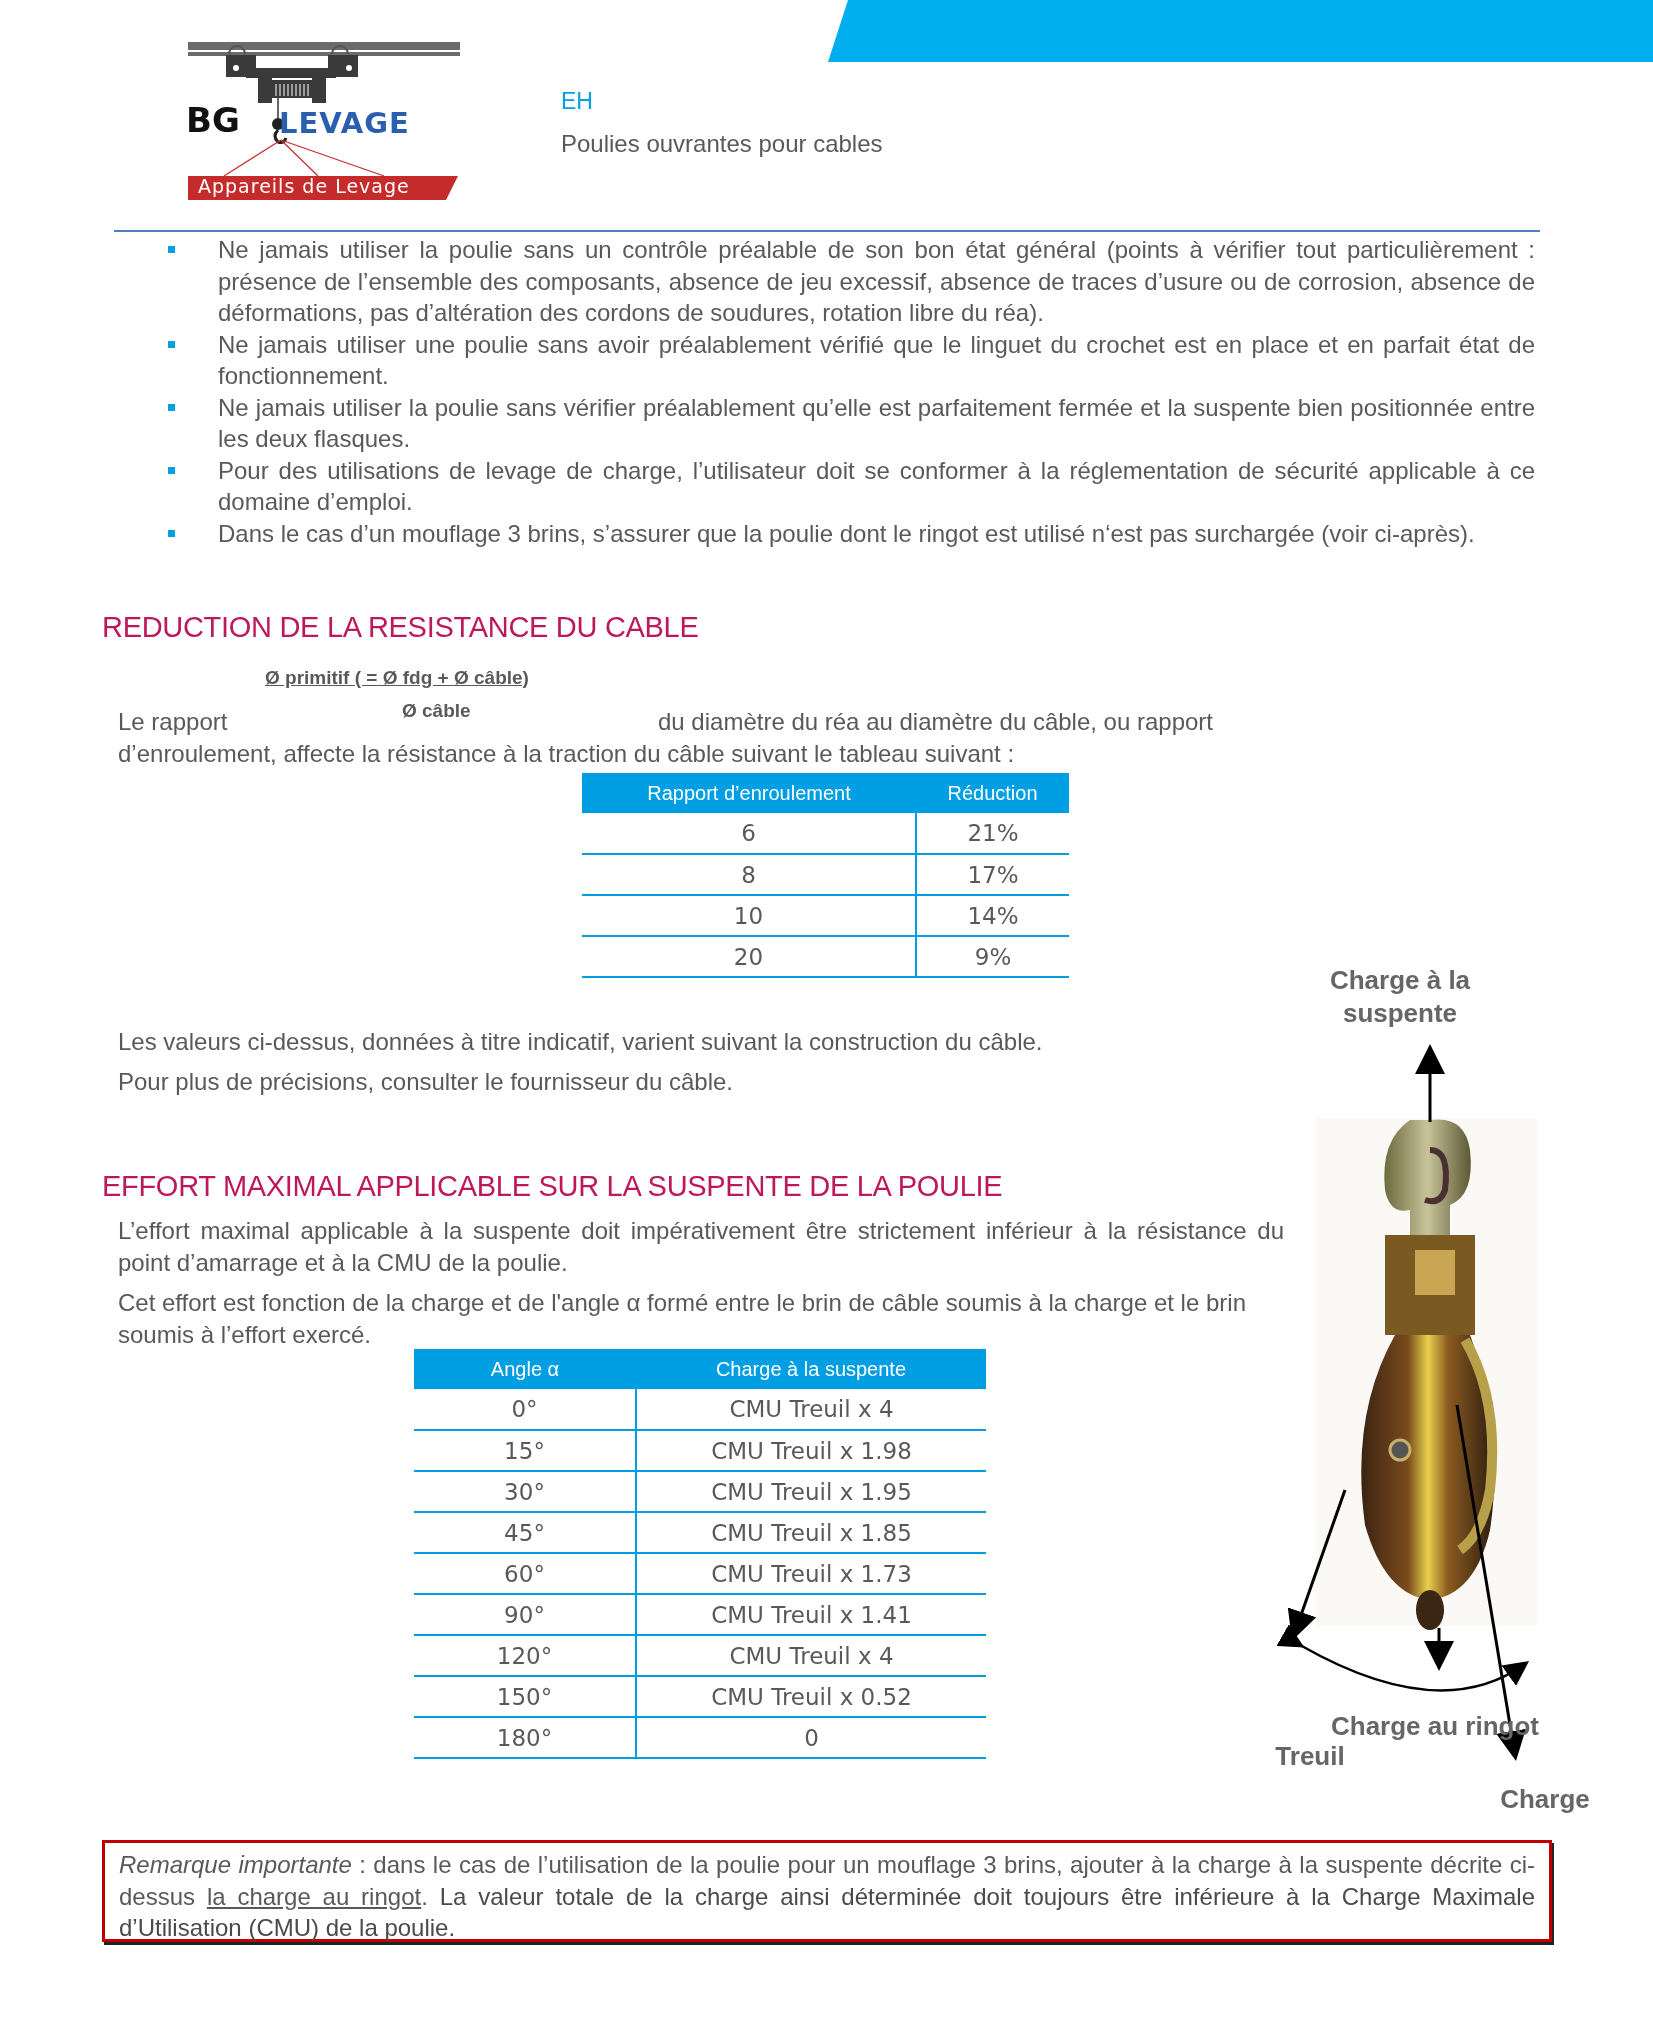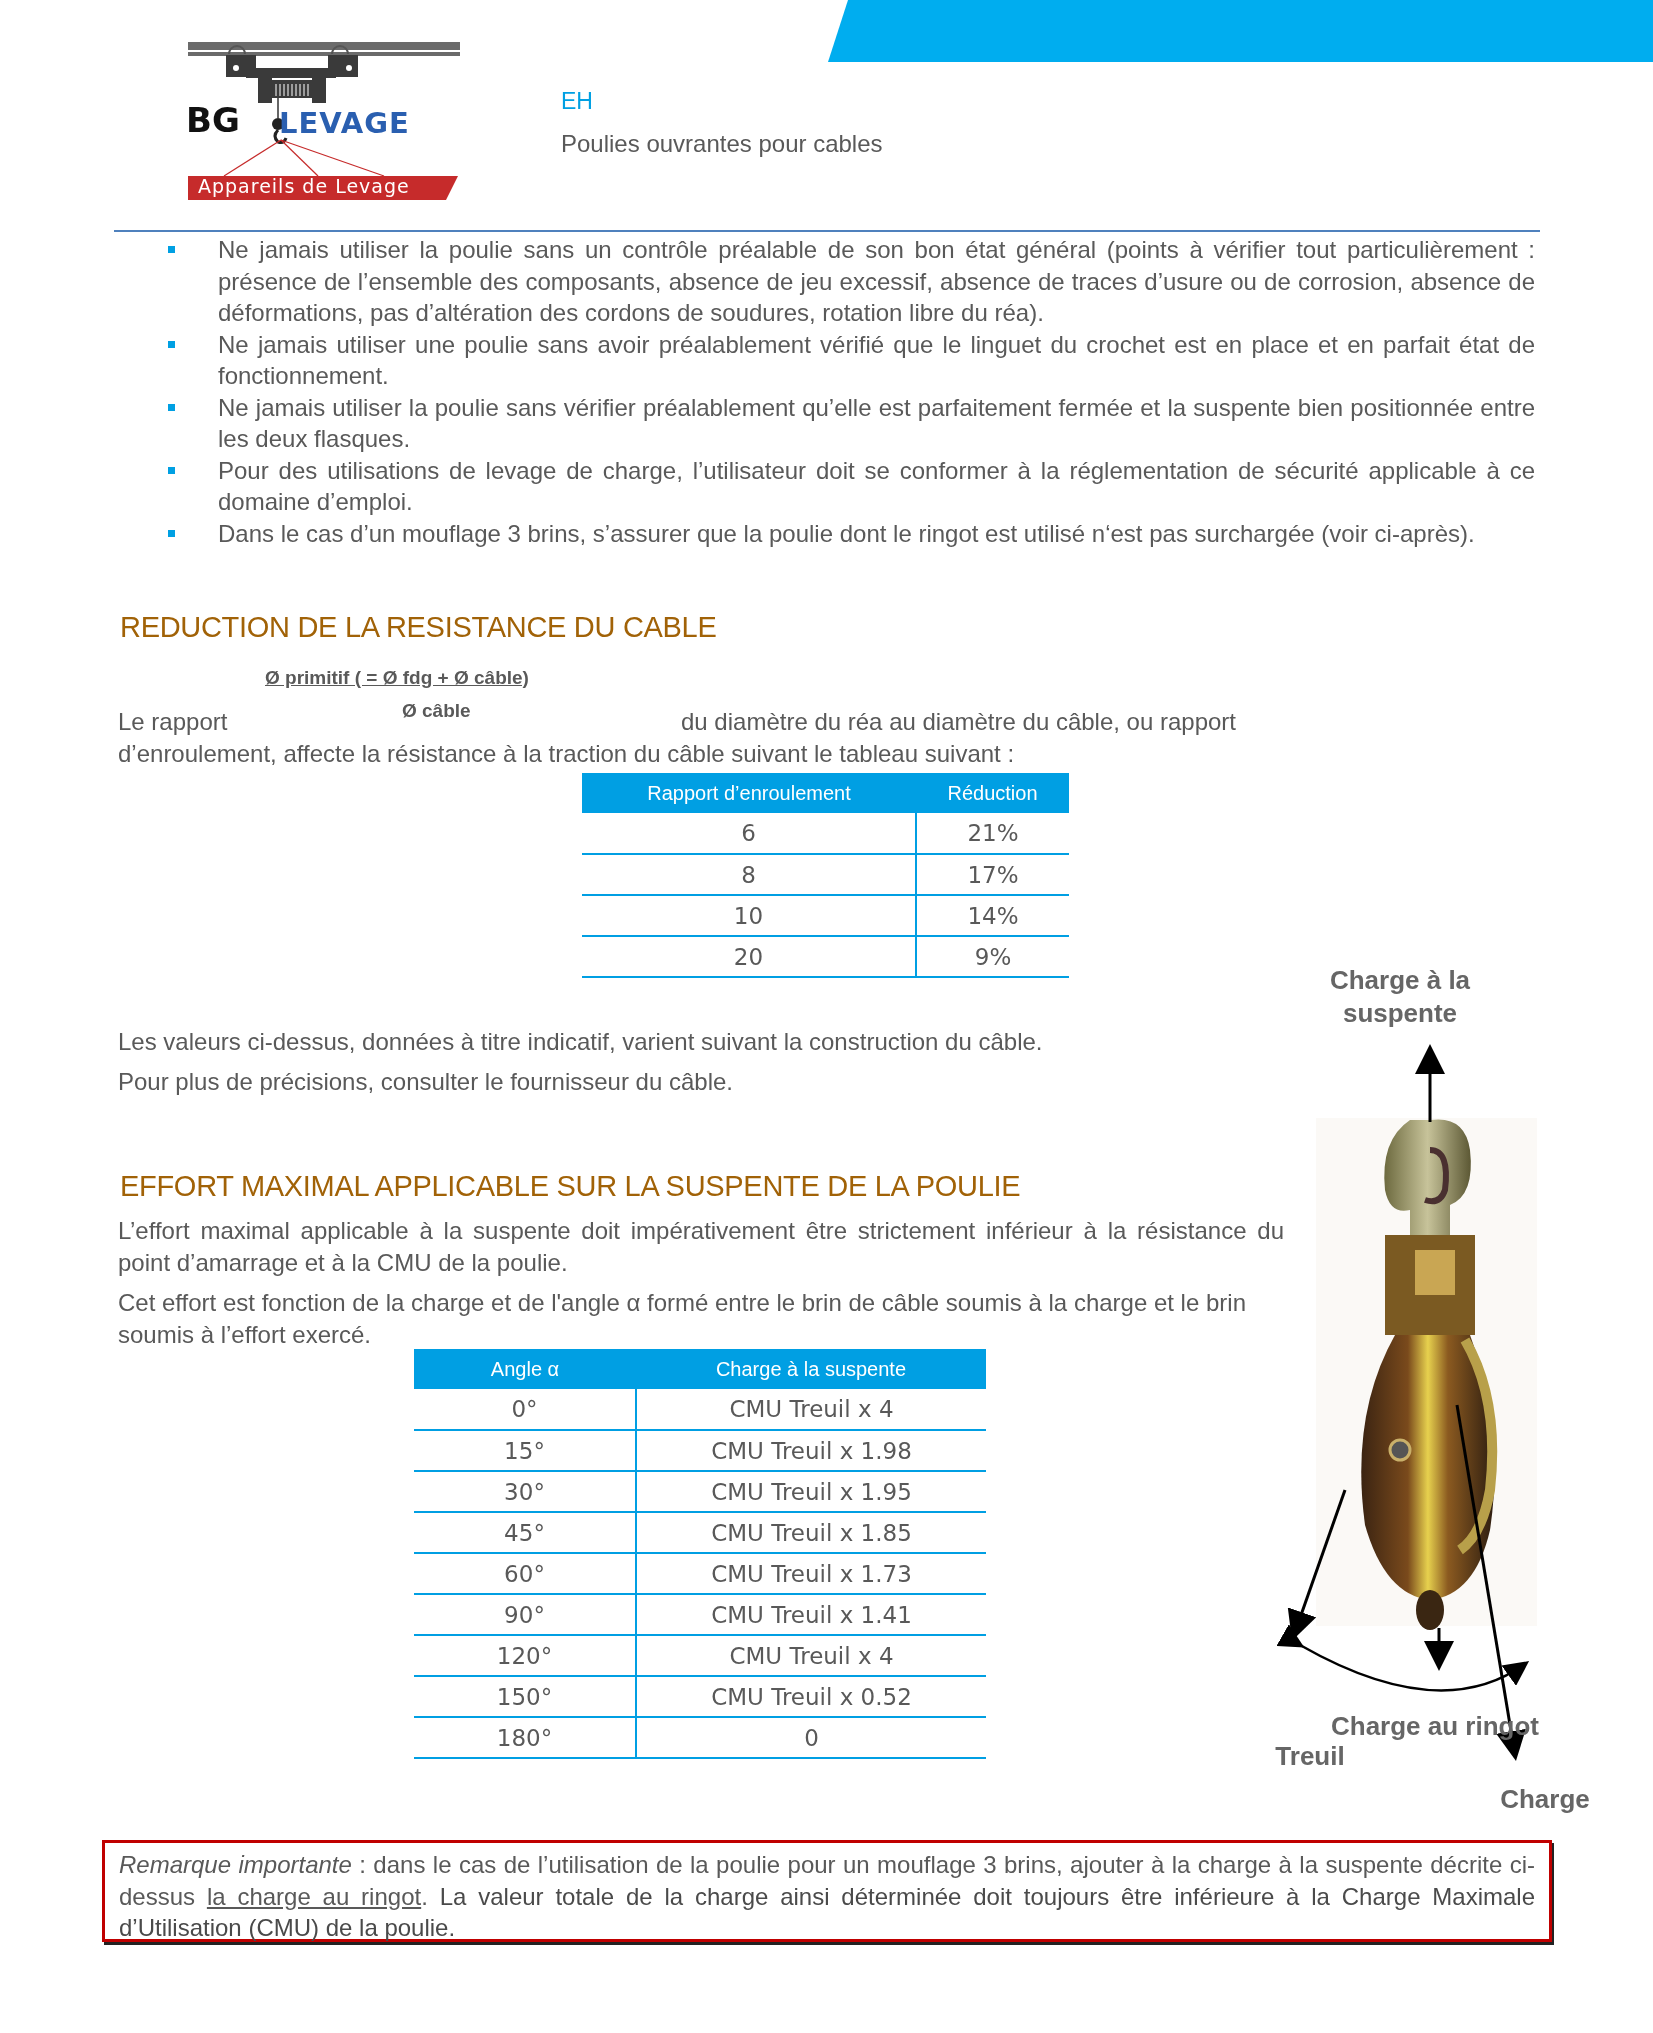--- a/index.html
+++ b/index.html
@@ -15,27 +15,27 @@
   .doc-code { position: absolute; left: 561px; top: 88px; font-size: 23px; color: #00a0e3; }
   .doc-subtitle { position: absolute; left: 561px; top: 130px; font-size: 24px; color: #595959; }
   .header-rule { position: absolute; left: 114px; top: 230px; width: 1426px; height: 2px; background: #4f81bd; }
 
   
   .bullets { position: absolute; left: 165px; top: 234px; width: 1370px; list-style: none; }
   .bullets li { position: relative; padding-left: 53px; font-size: 24px; line-height: 31.5px; text-align: justify; color: #595959; }
   .bullets li .bullet-mark { position: absolute; left: 3px; top: 12px; width: 7px; height: 7px; background: #00a0e3; }
 
   
-  .section-title { position: absolute; left: 120px; font-size: 29px; color: #a16207; letter-spacing: -0.3px; }
+  .section-title { position: absolute; left: 102px; font-size: 29px; color: #be185d; letter-spacing: -0.3px; }
 
   
   .formula-num { position: absolute; left: 265px; top: 667px; font-size: 19px; font-weight: bold; text-decoration: underline; color: #595959; }
   .formula-den { position: absolute; left: 402px; top: 700px; font-size: 19px; font-weight: bold; color: #595959; }
   .rapport-label { position: absolute; left: 118px; top: 708px; font-size: 24px; }
-  .rapport-rest { position: absolute; left: 681px; top: 708px; font-size: 24px; }
+  .rapport-rest { position: absolute; left: 658px; top: 708px; font-size: 24px; }
   .rapport-line2 { position: absolute; left: 118px; top: 740px; font-size: 24px; }
 
   
   table.data { position: absolute; border-collapse: collapse; font-family: "DejaVu Sans", sans-serif; }
   table.data th { background: #009fe3; color: #ffffff; font-weight: normal; font-size: 20px; height: 40px; text-align: center; font-family: "Liberation Sans", sans-serif; }
   table.data td { font-size: 23px; color: #595959; text-align: center; border-bottom: 2.5px solid #009fe3; height: 41px; }
   table.data td + td { border-left: 2.5px solid #009fe3; }
 
   #table-reduction { left: 582px; top: 773px; width: 487px; }
   #table-reduction th:first-child, #table-reduction td:first-child { width: 334px; }

